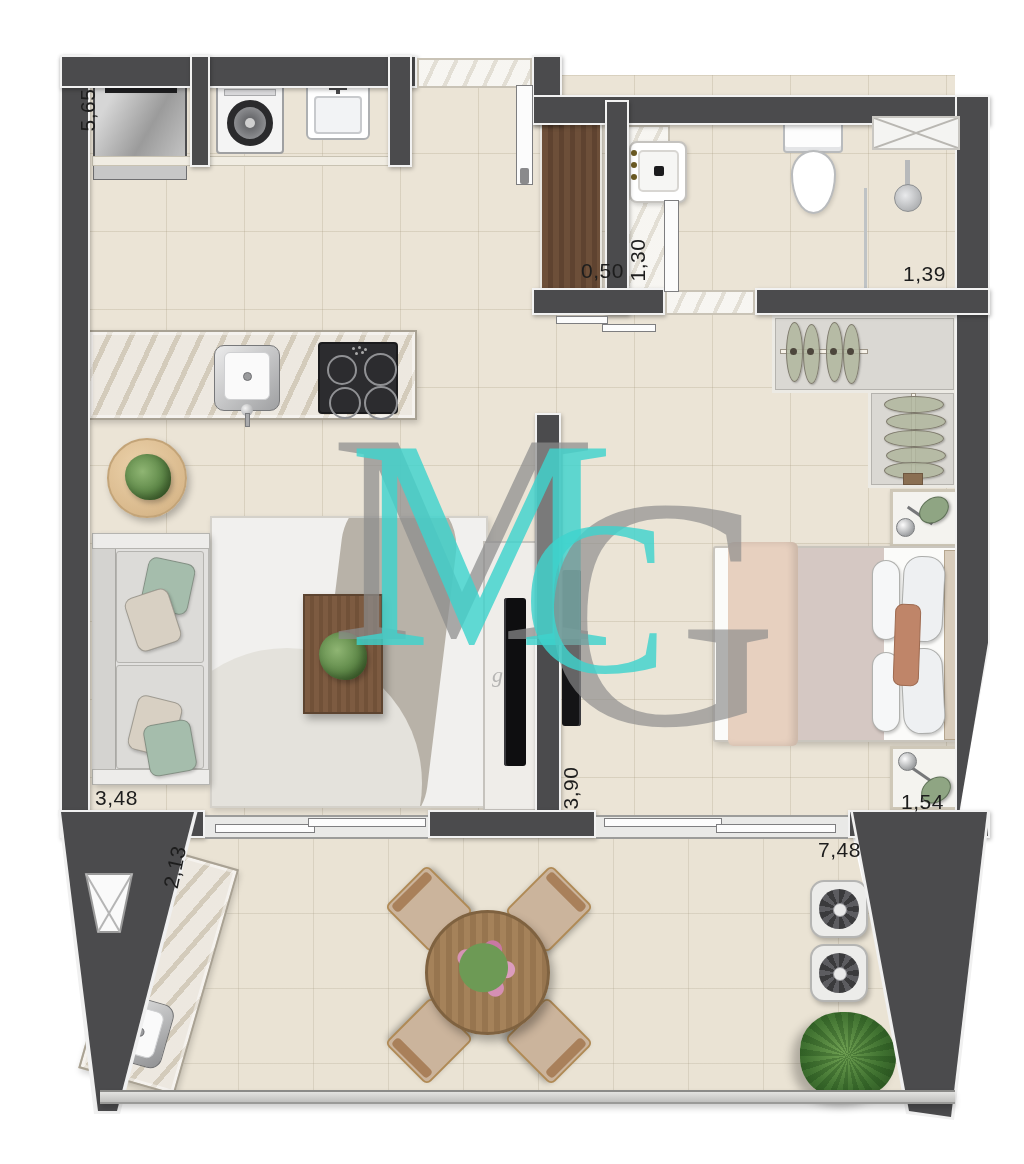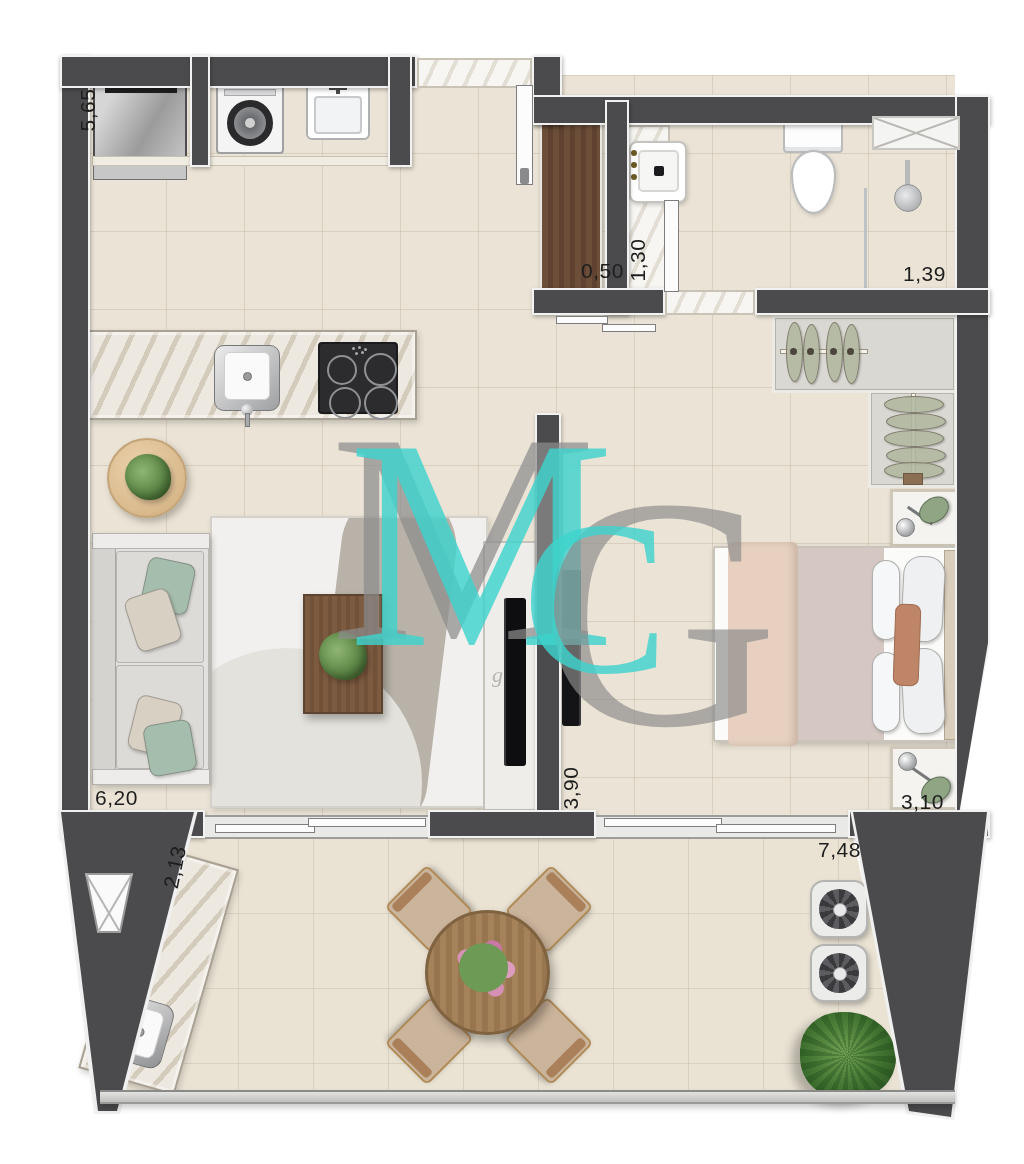--- a/index.html
+++ b/index.html
@@ -315,23 +315,23 @@
   <div class="abs" style="left:800px;top:1012px;width:96px;height:88px;z-index:3;border-radius:45% 55% 50% 50%;
               background:
                 repeating-conic-gradient(rgba(20,60,15,.28) 0 9deg,transparent 9deg 18deg),
                 radial-gradient(circle at 45% 45%,#6fa052,#3f7130 55%,#2f5824 85%);
               box-shadow:-8px 6px 10px rgba(0,0,0,.25);"></div>
 
   <div class="dim rot" style="left:62px;top:98px;width:52px;text-align:center;">5,65</div>
   <div class="dim" style="left:549px;top:259px;margin-left:32px;">0,50</div>
   <div class="dim rot" style="left:612px;top:248px;width:52px;text-align:center;">1,30</div>
   <div class="dim" style="left:903px;top:262px;">1,39</div>
-  <div class="dim" style="left:95px;top:786px;">6,20</div>
+  <div class="dim" style="left:95px;top:786px;">3,48</div>
   <div class="dim rot" style="left:545px;top:776px;width:52px;text-align:center;">3,90</div>
-  <div class="dim" style="left:901px;top:790px;">3,10</div>
+  <div class="dim" style="left:901px;top:790px;">1,54</div>
   <div class="dim" style="left:818px;top:838px;">7,48</div>
   <div class="dim" style="left:149px;top:855px;width:52px;text-align:center;transform:rotate(-78deg);">2,13</div>
 
   <div class="wm" style="left:330px;top:388px;font-size:300px;color:rgba(140,140,140,.72);">M</div>
   <div class="wm" style="left:348px;top:394px;font-size:300px;color:rgba(62,211,205,.82);">M</div>
   <div class="wm" style="left:540px;top:448px;font-size:330px;color:rgba(140,140,140,.68);">G</div>
   <div class="wm" style="left:522px;top:488px;font-size:220px;color:rgba(62,211,205,.82);">C</div>
   <div class="wm" style="left:492px;top:664px;font-size:22px;font-style:italic;color:rgba(150,150,150,.65);
               font-family:'Liberation Serif',serif;">g</div>
 

